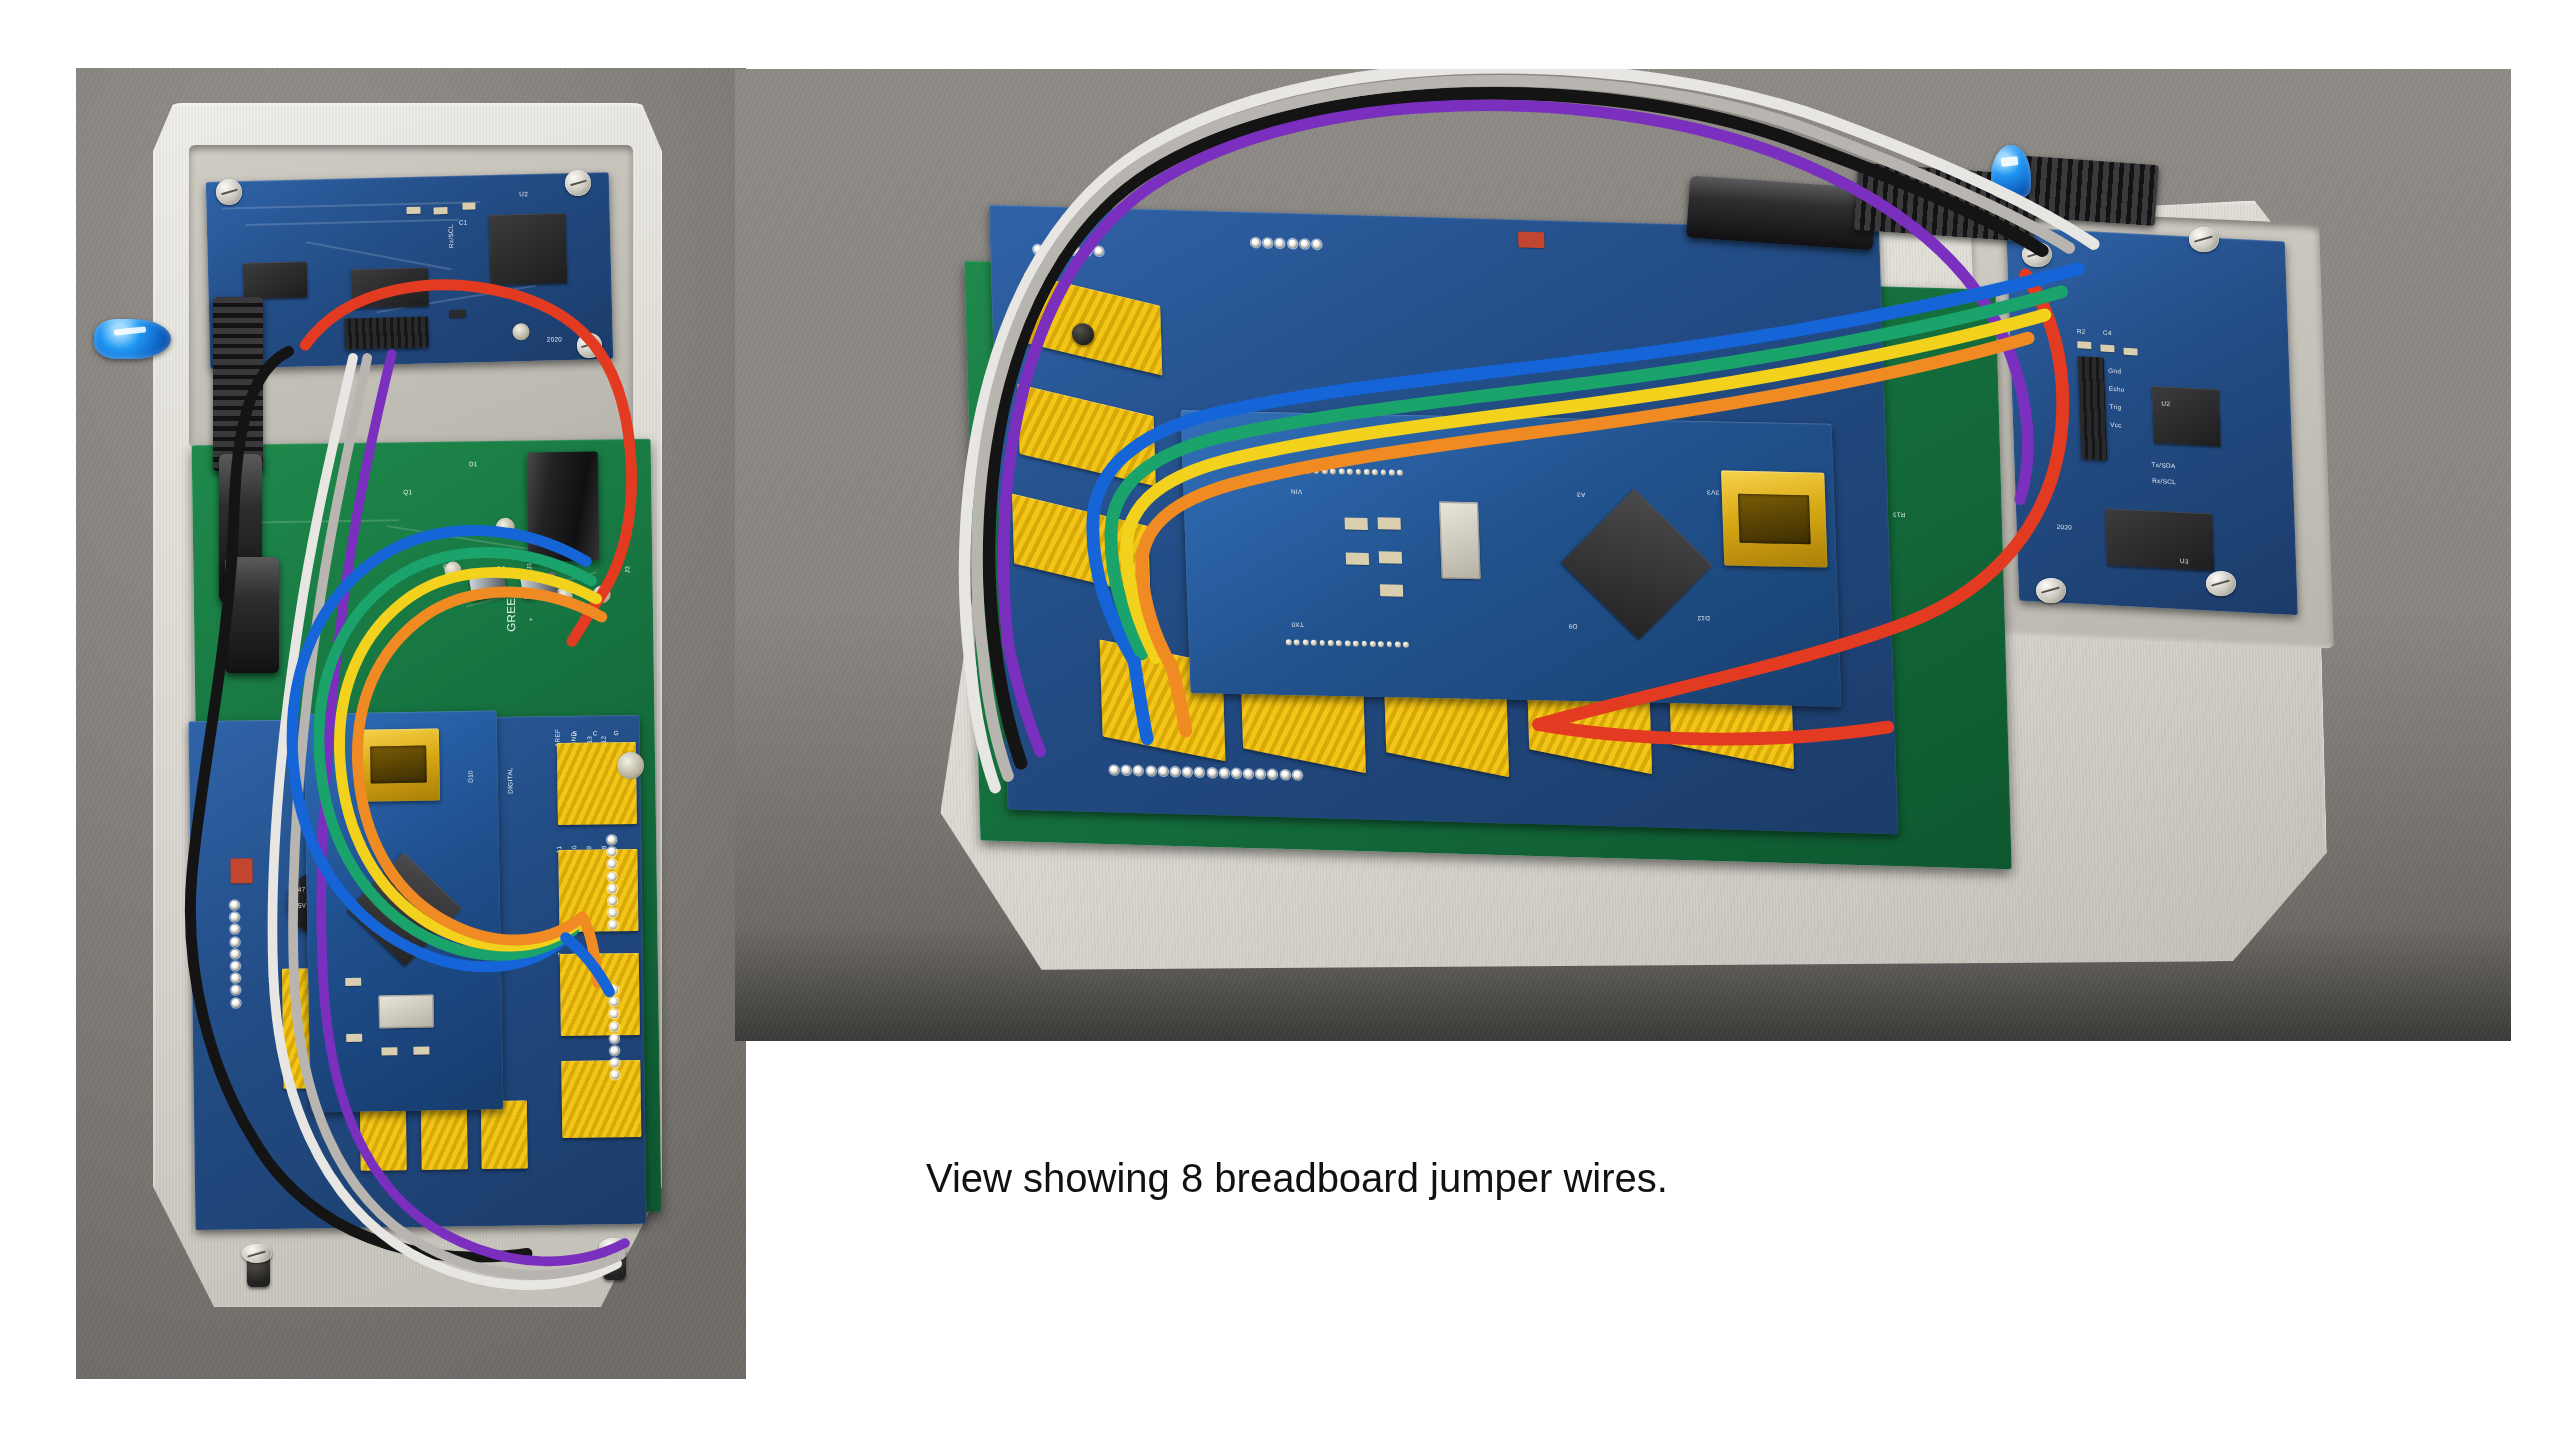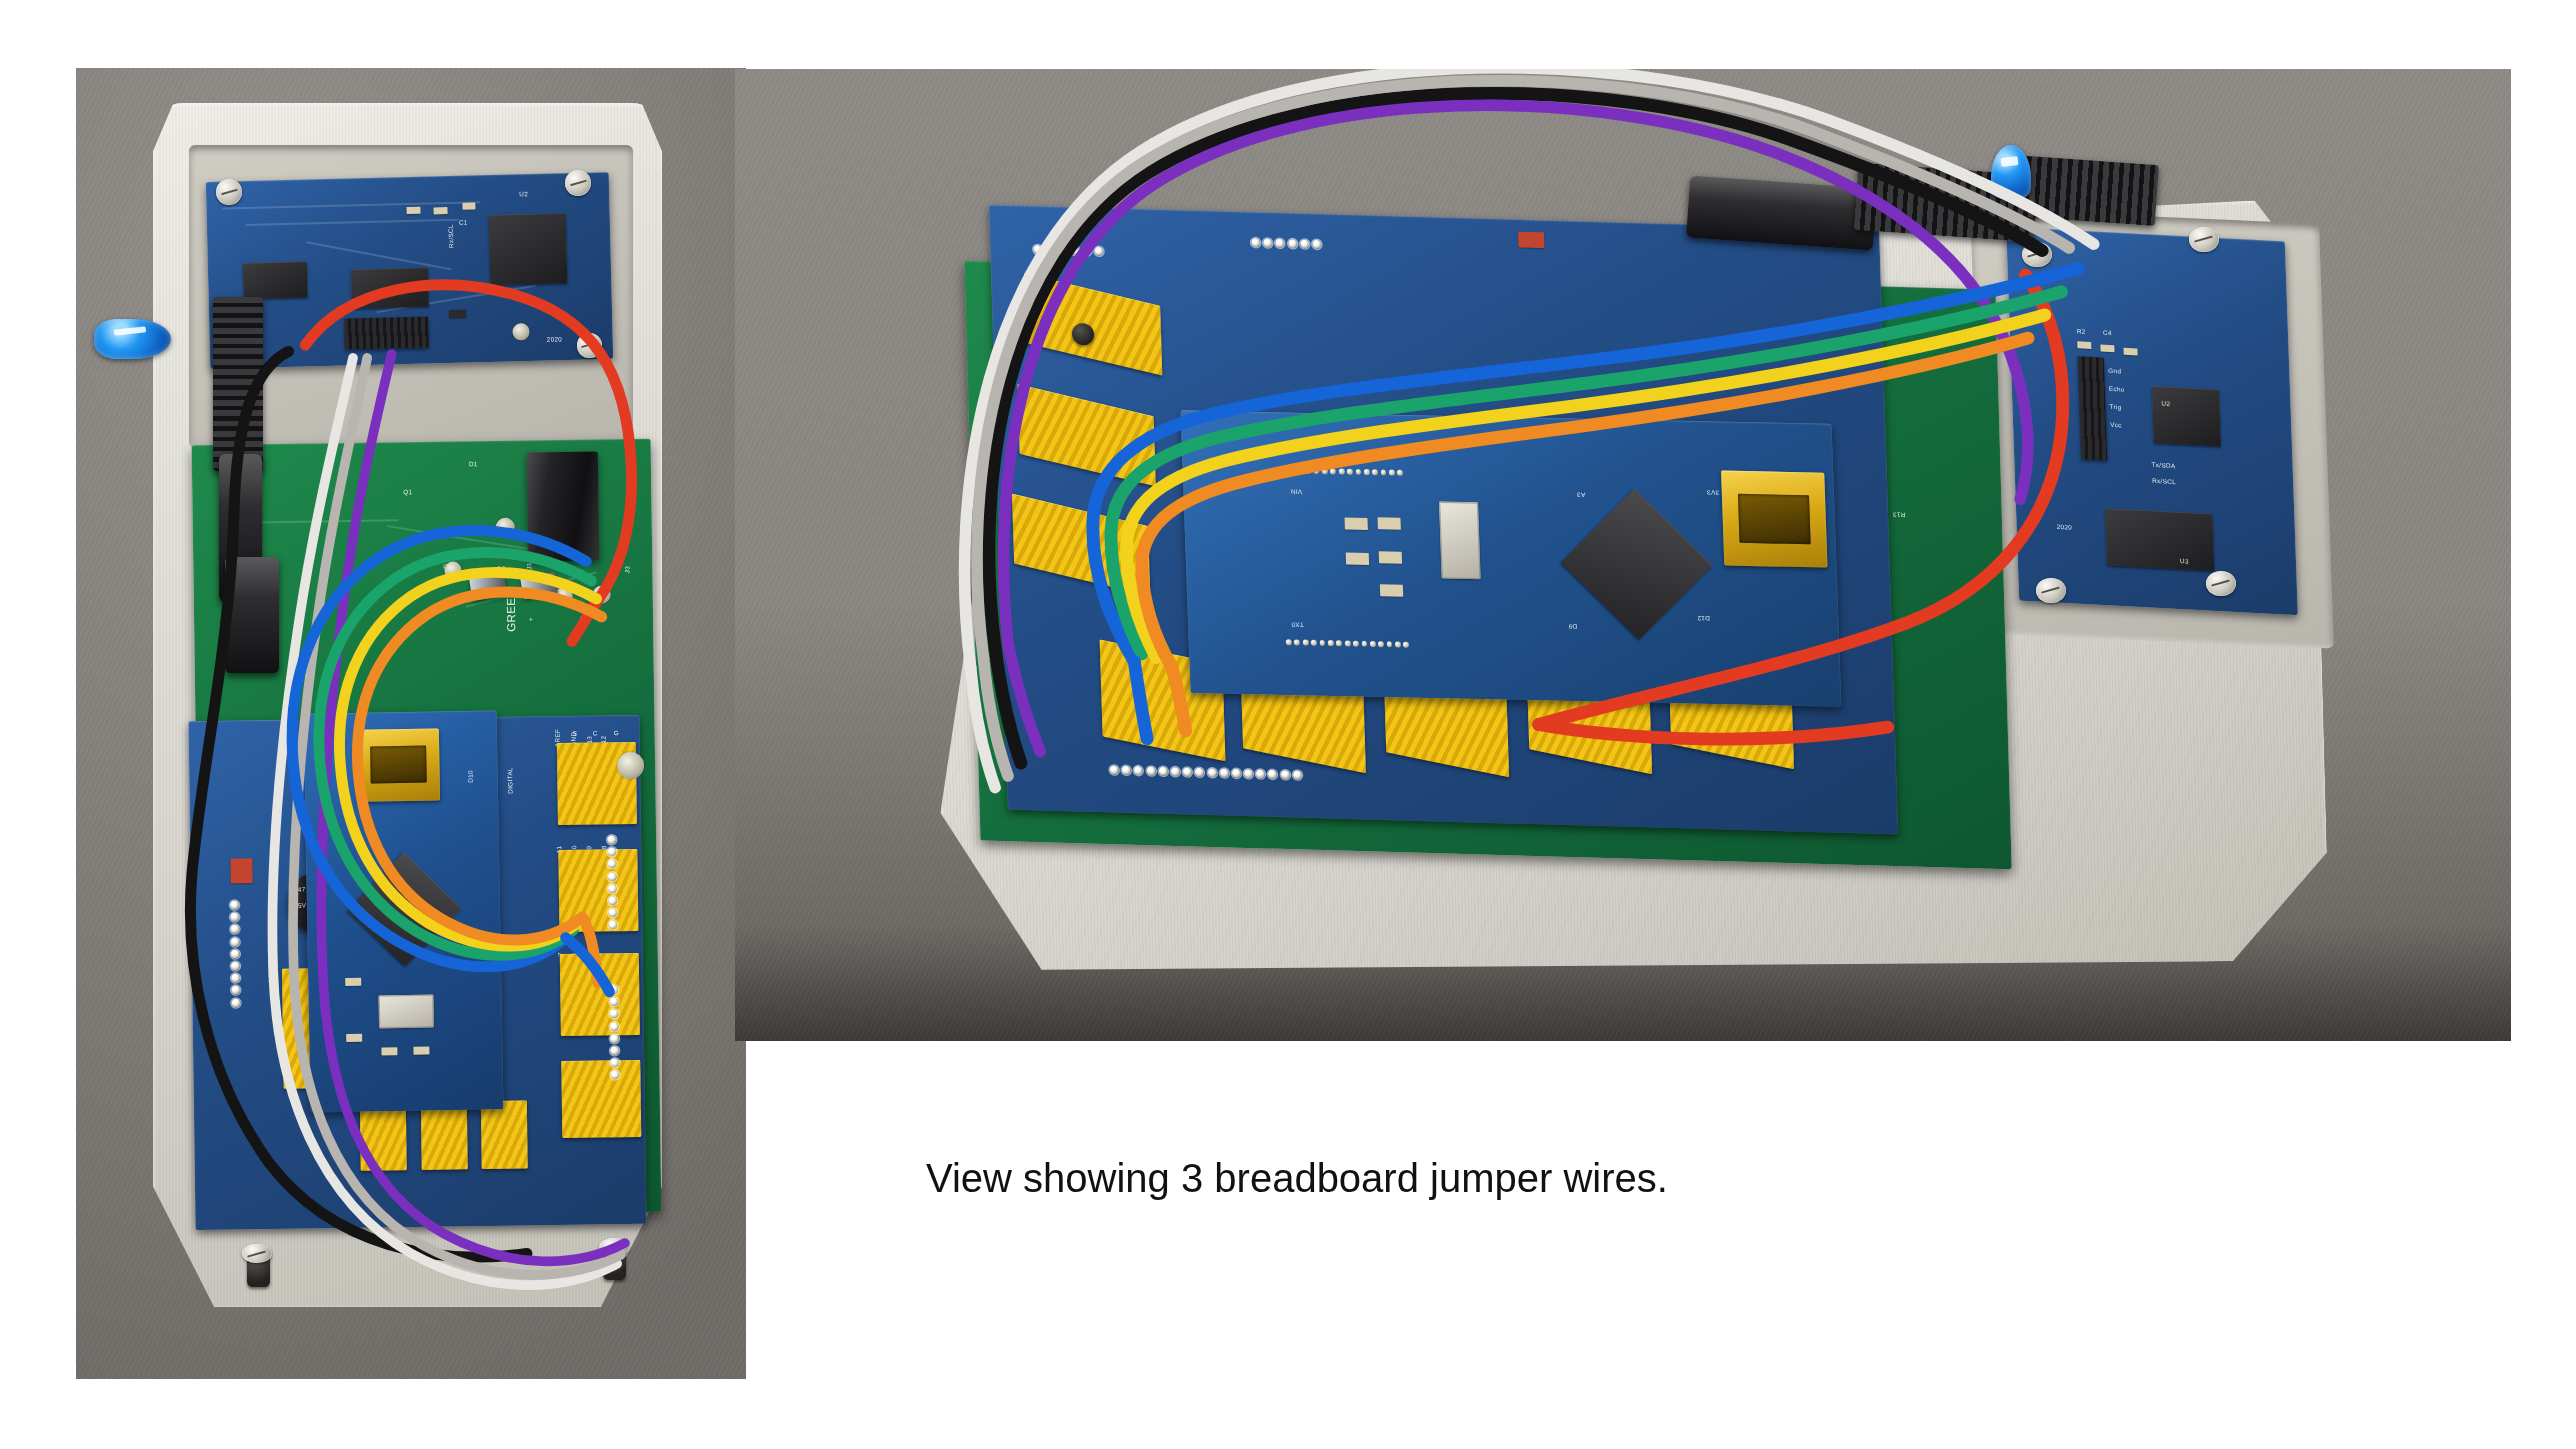--- a/index.html
+++ b/index.html
@@ -541,16 +541,16 @@
       <path d="M620,920 C626,960 632,1000 640,1040" stroke="#1565d8" stroke-width="20"></path>
       <path d="M678,928 C688,962 694,994 700,1028" stroke="#f08a22" stroke-width="20"></path>
 
       <path d="M404,900 C412,960 424,1020 444,1078" stroke="#141414" stroke-width="20"></path>
       <path d="M424,892 C436,950 452,1006 474,1060" stroke="#7a2fbe" stroke-width="18"></path>
       <path d="M366,930 C372,996 384,1060 404,1116" stroke="#e8e6e2" stroke-width="18"></path>
       <path d="M386,916 C392,980 404,1042 424,1098" stroke="#b8b5b0" stroke-width="18"></path>
     </svg>
   </div>
 
-  <div id="caption">View showing 3 breadboard jumper wires.</div>
+  <div id="caption">View showing 8 breadboard jumper wires.</div>
 
 </div>
 
 
 </body></html>

